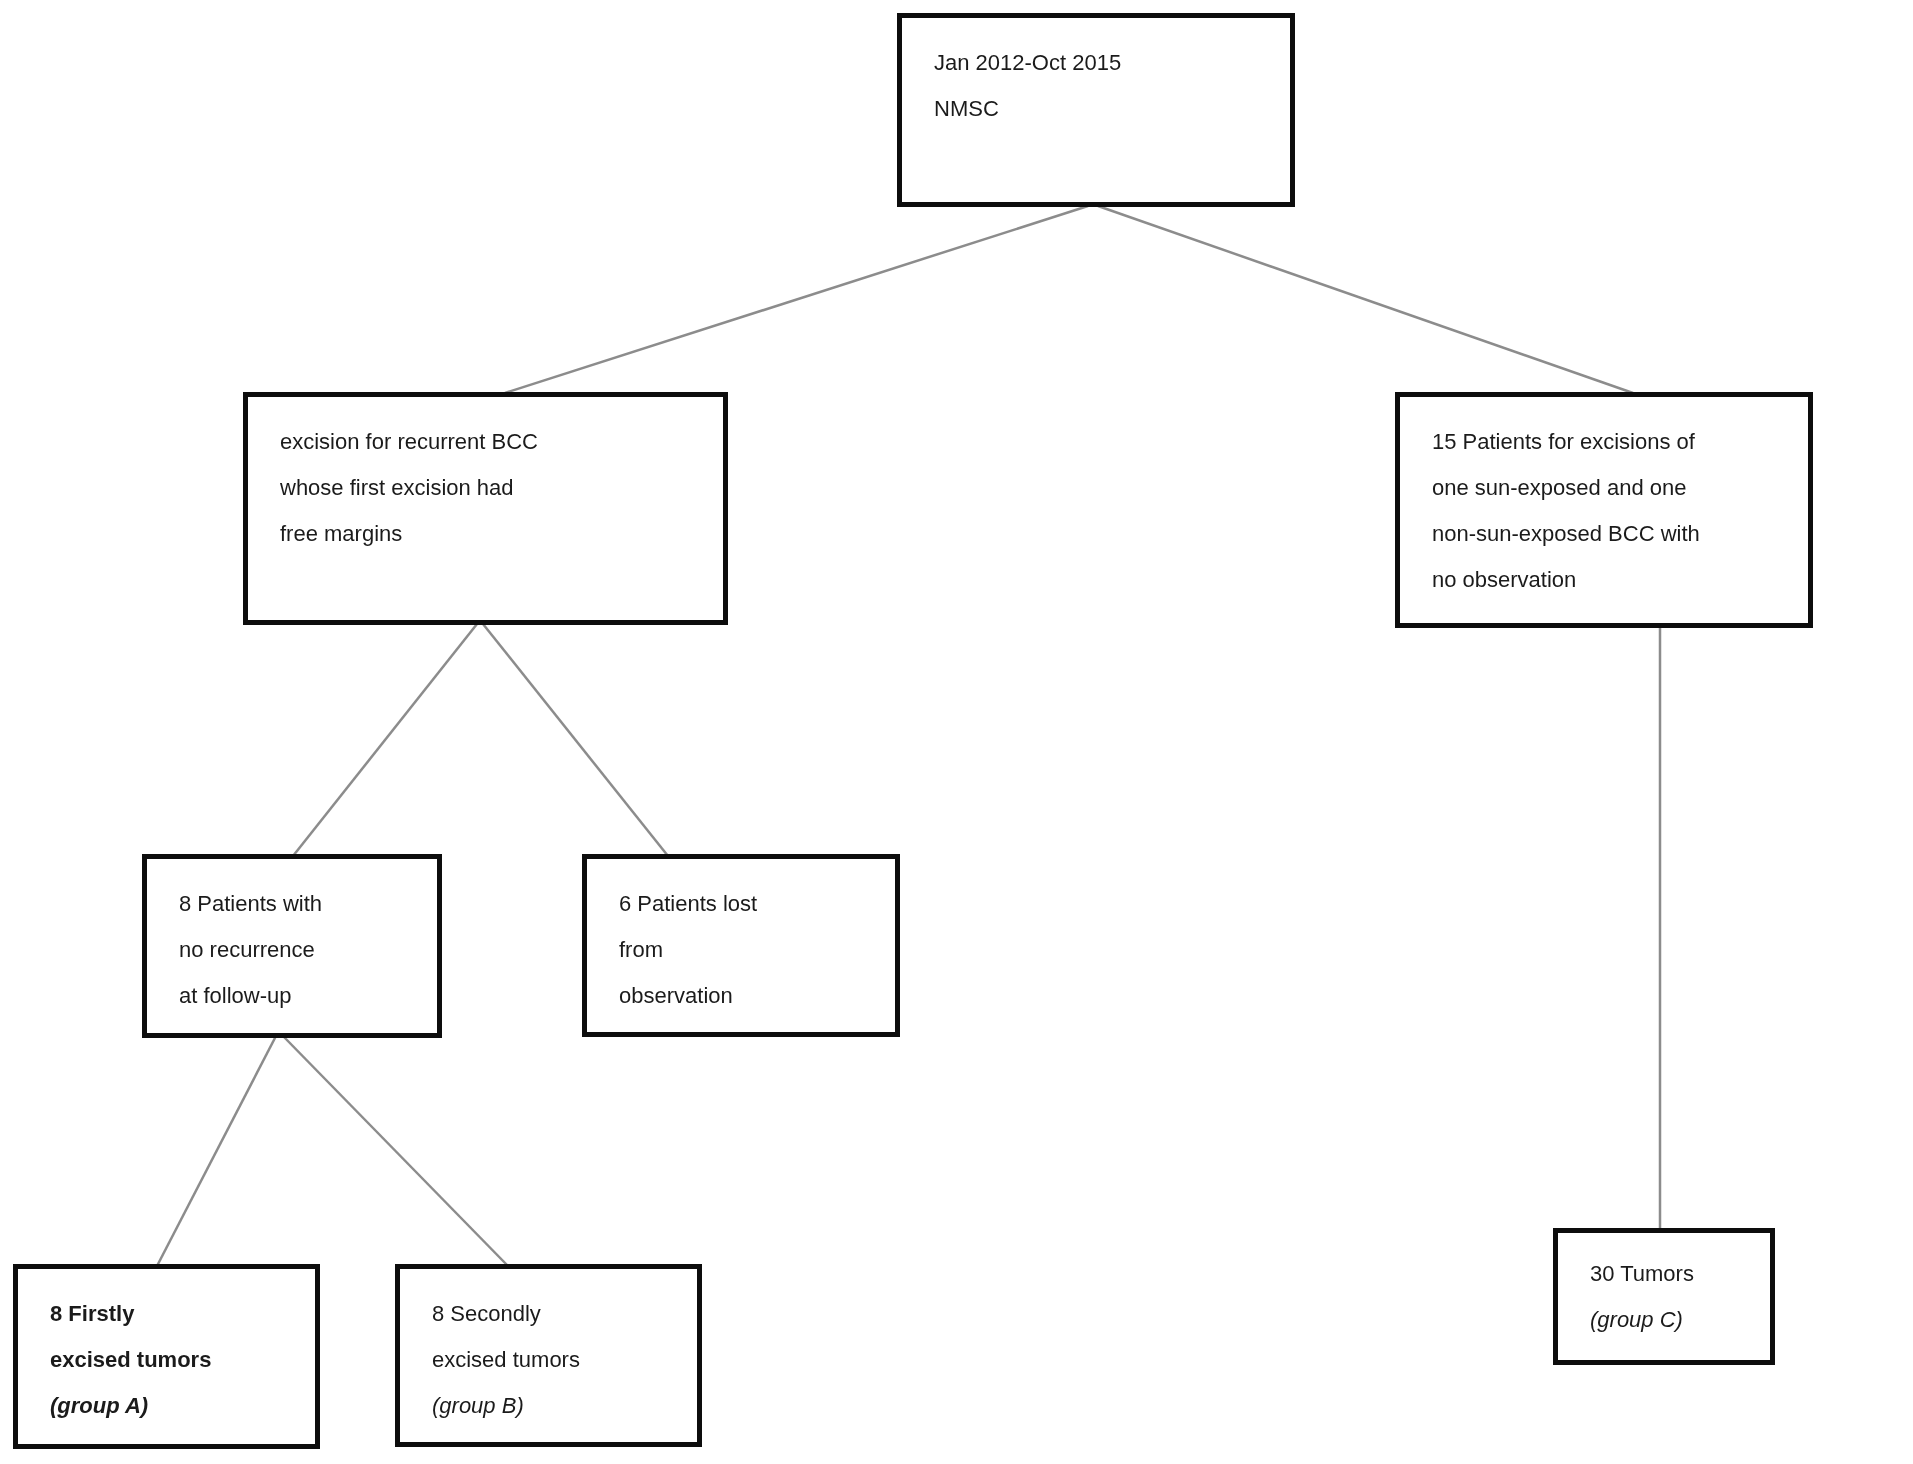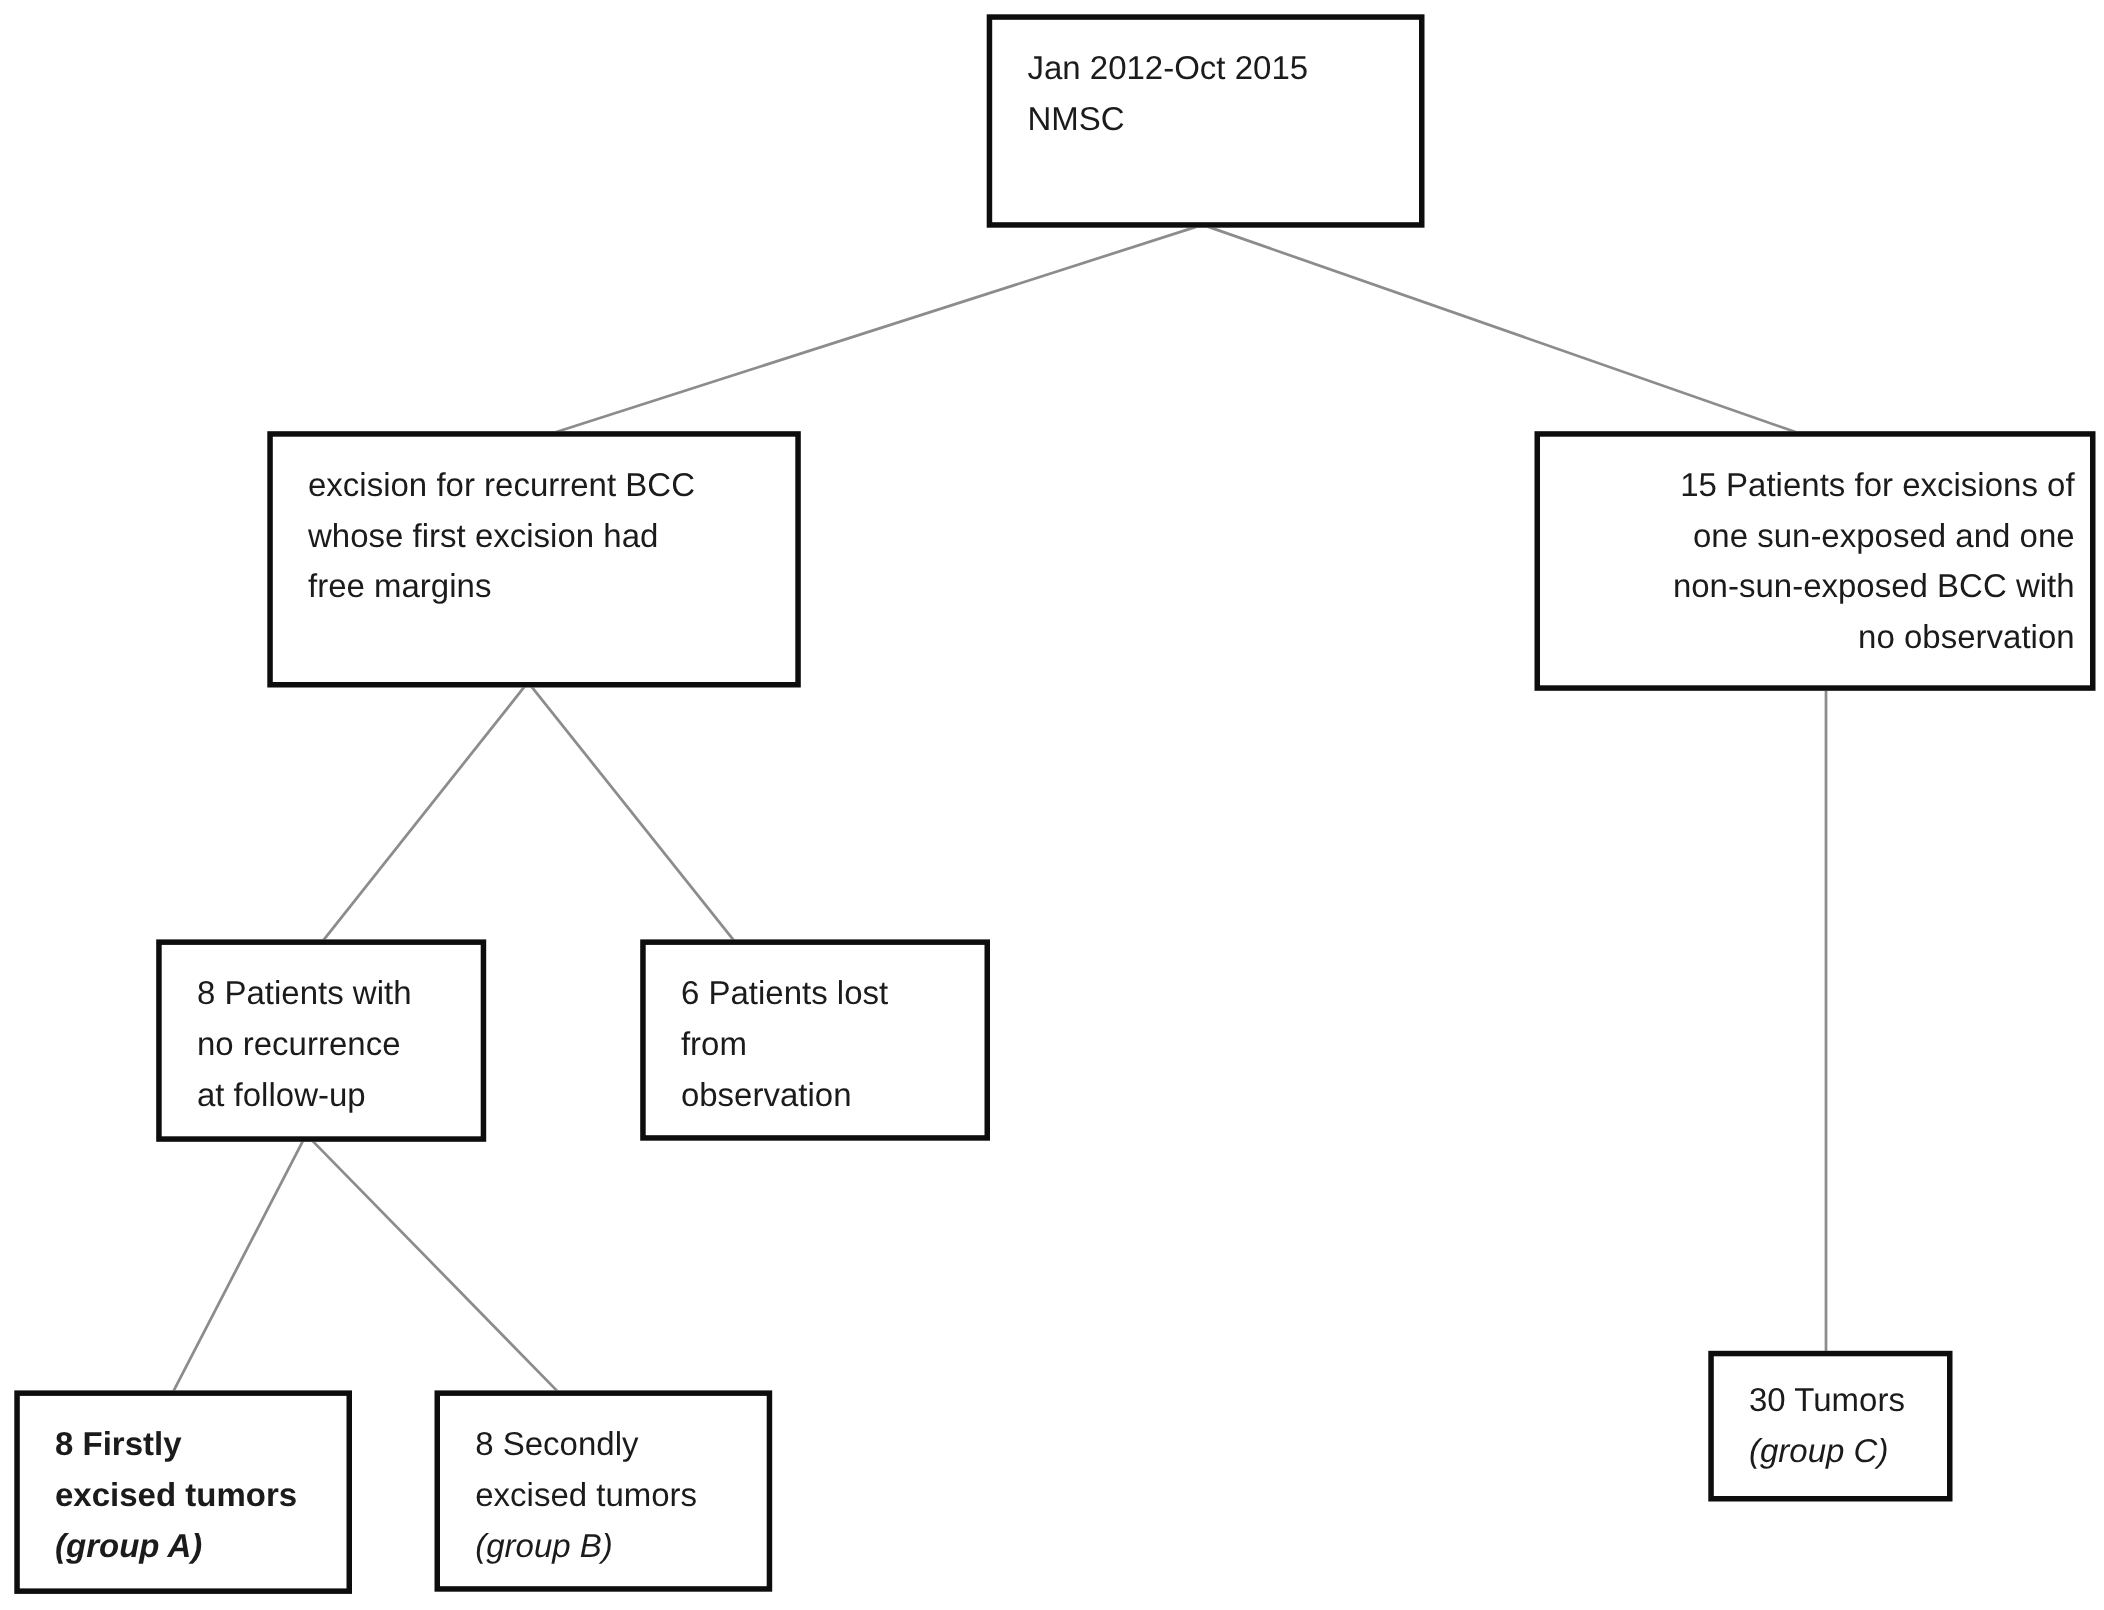--- a/index.html
+++ b/index.html
@@ -26,21 +26,21 @@
     stroke-width: 2.5;
   }
   .node {
     position: absolute;
     z-index: 2;
     box-sizing: border-box;
     border: 5px solid #0d0d0d;
     background: #ffffff;
     padding: 22px 14px 0 32px;
     color: #1b1b1b;
-    font-size: 30px;
+    font-size: 22px;
     line-height: 46px;
   }
   .node .line {
     white-space: nowrap;
   }
   .node .line.italic {
     font-style: italic;
   }
 </style>
 </head>
@@ -62,21 +62,21 @@
     <div class="line">Jan 2012-Oct 2015</div>
     <div class="line">NMSC</div>
   </div>
 
   <div class="node" style="left:243px; top:392px; width:485px; height:233px;">
     <div class="line">excision for recurrent BCC</div>
     <div class="line">whose first excision had</div>
     <div class="line">free margins</div>
   </div>
 
-  <div class="node" style="left:1395px; top:392px; width:510px; height:236px;text-align:right;">
+  <div class="node" style="left:1395px; top:392px; width:418px; height:236px;">
     <div class="line">15 Patients for excisions of</div>
     <div class="line">one sun-exposed and one</div>
     <div class="line">non-sun-exposed BCC with</div>
     <div class="line">no observation</div>
   </div>
 
   <div class="node" style="left:142px; top:854px; width:300px; height:184px;">
     <div class="line">8 Patients with</div>
     <div class="line">no recurrence</div>
     <div class="line">at follow-up</div>

